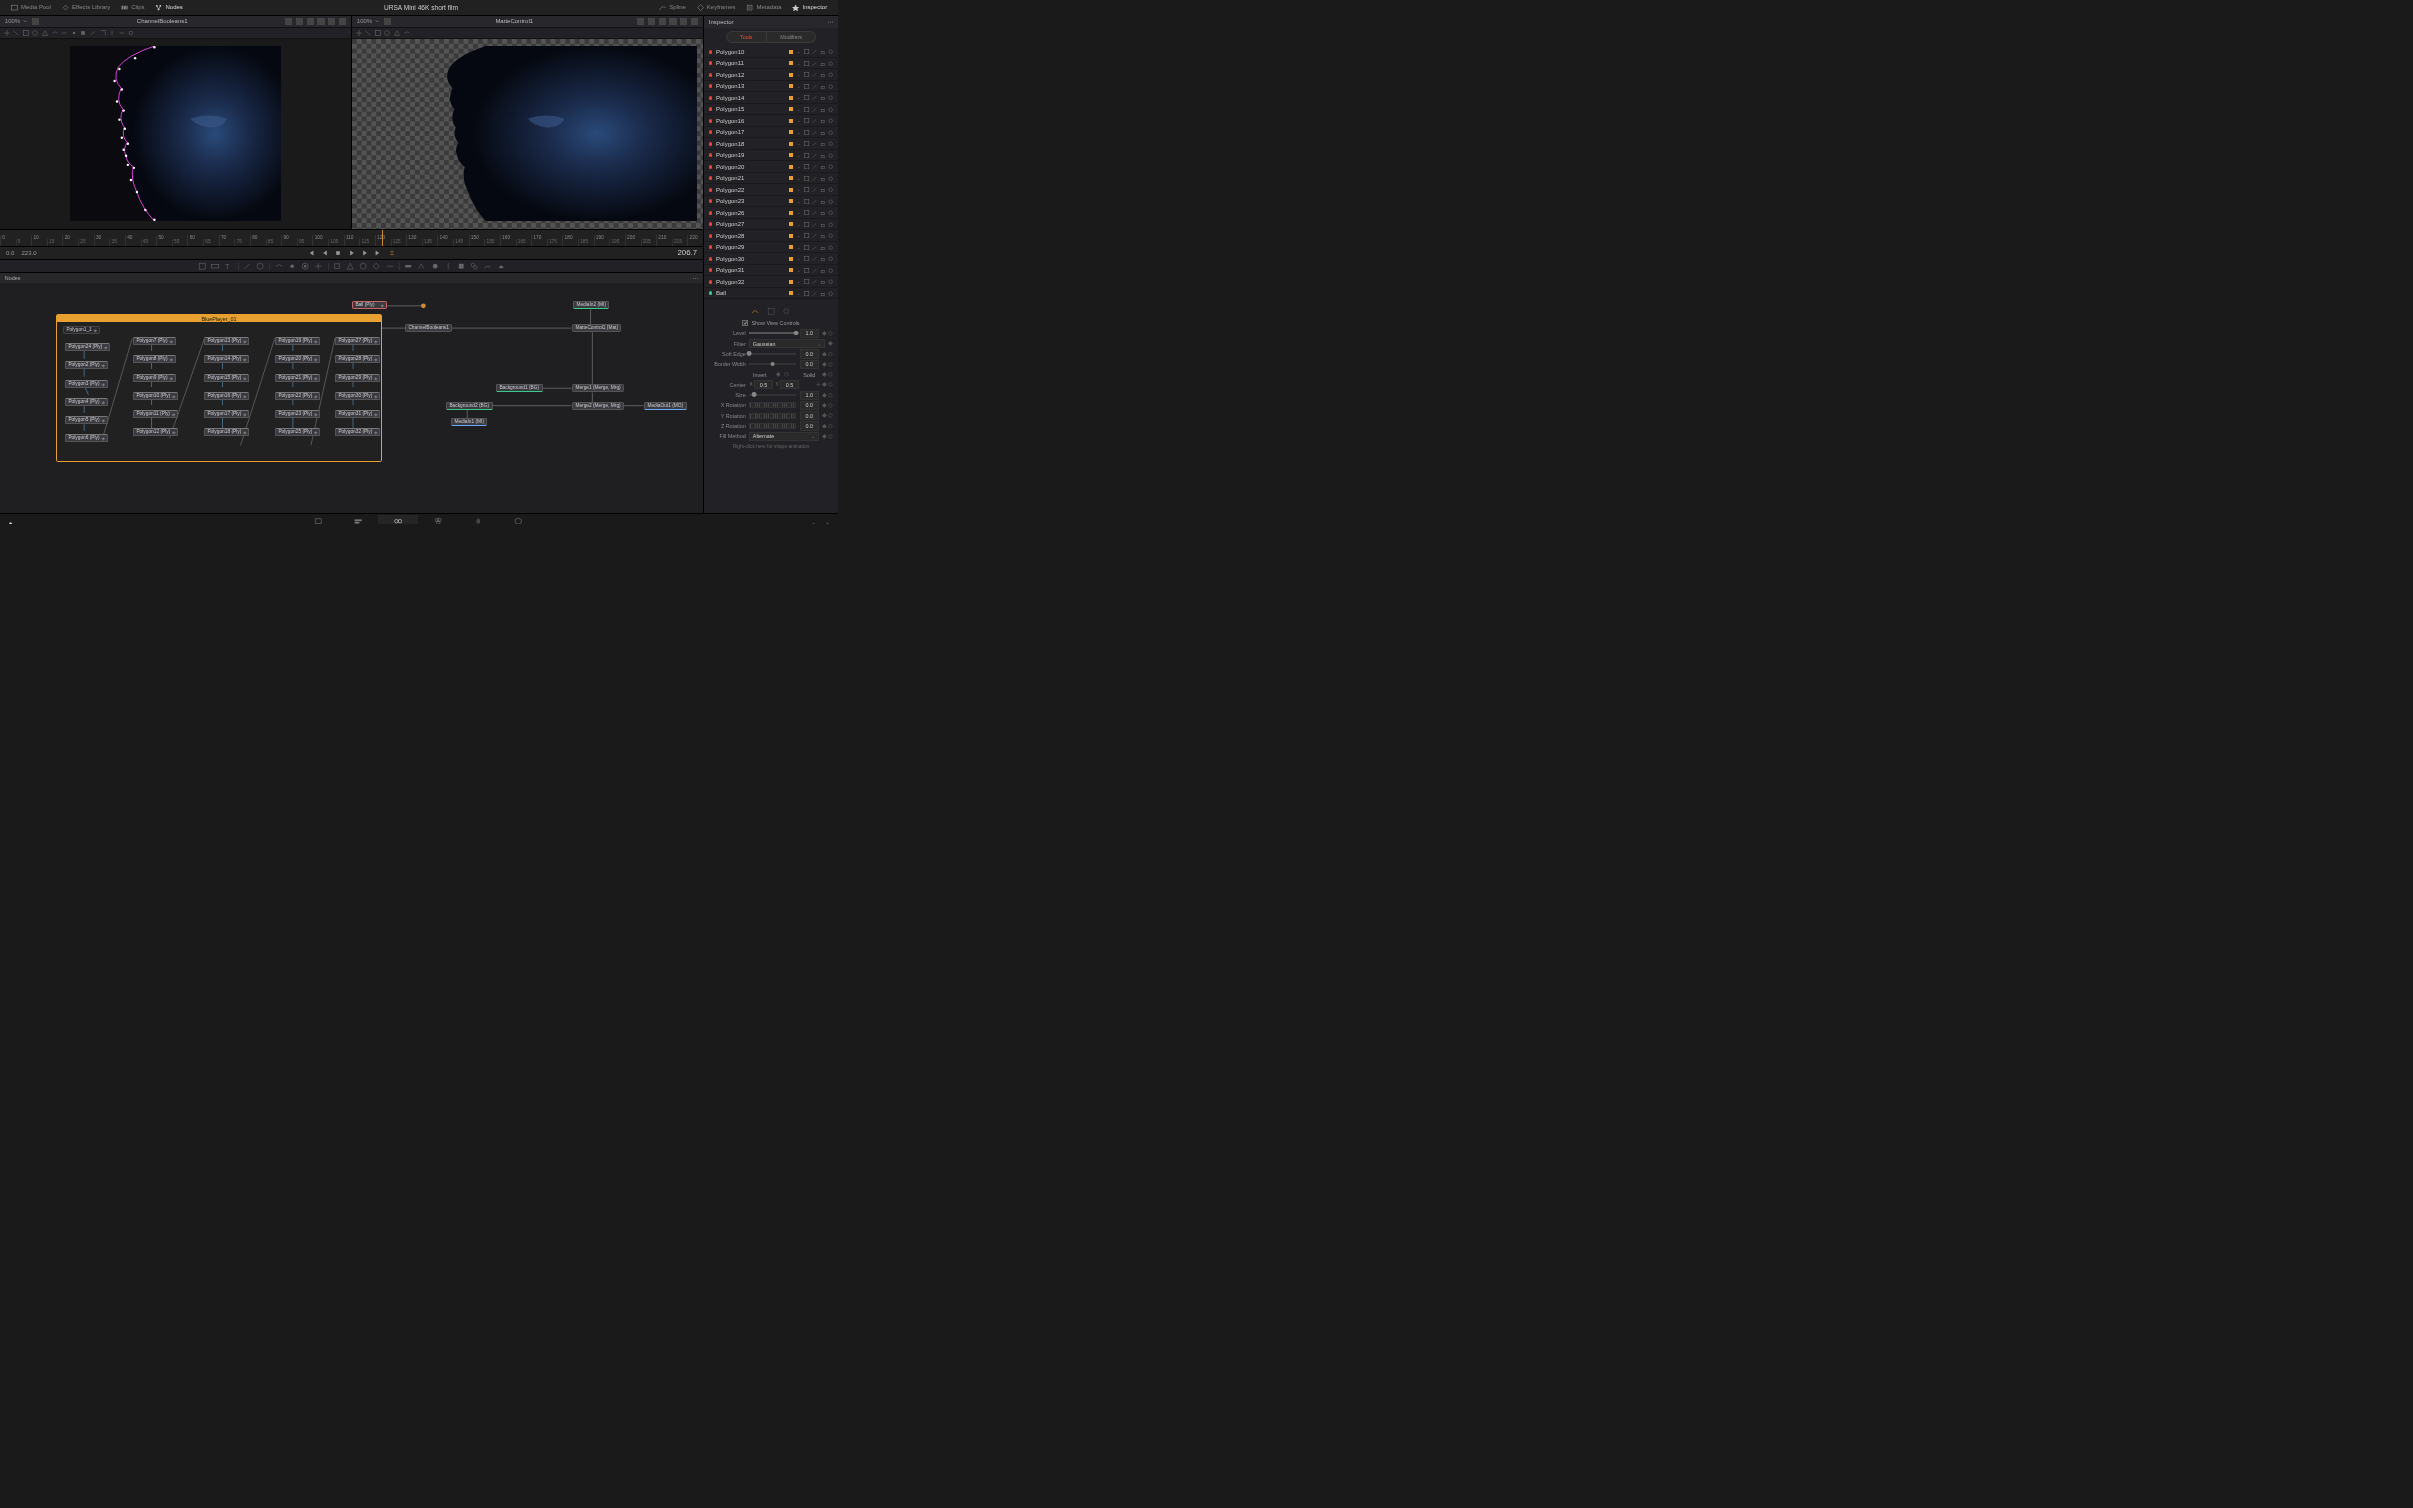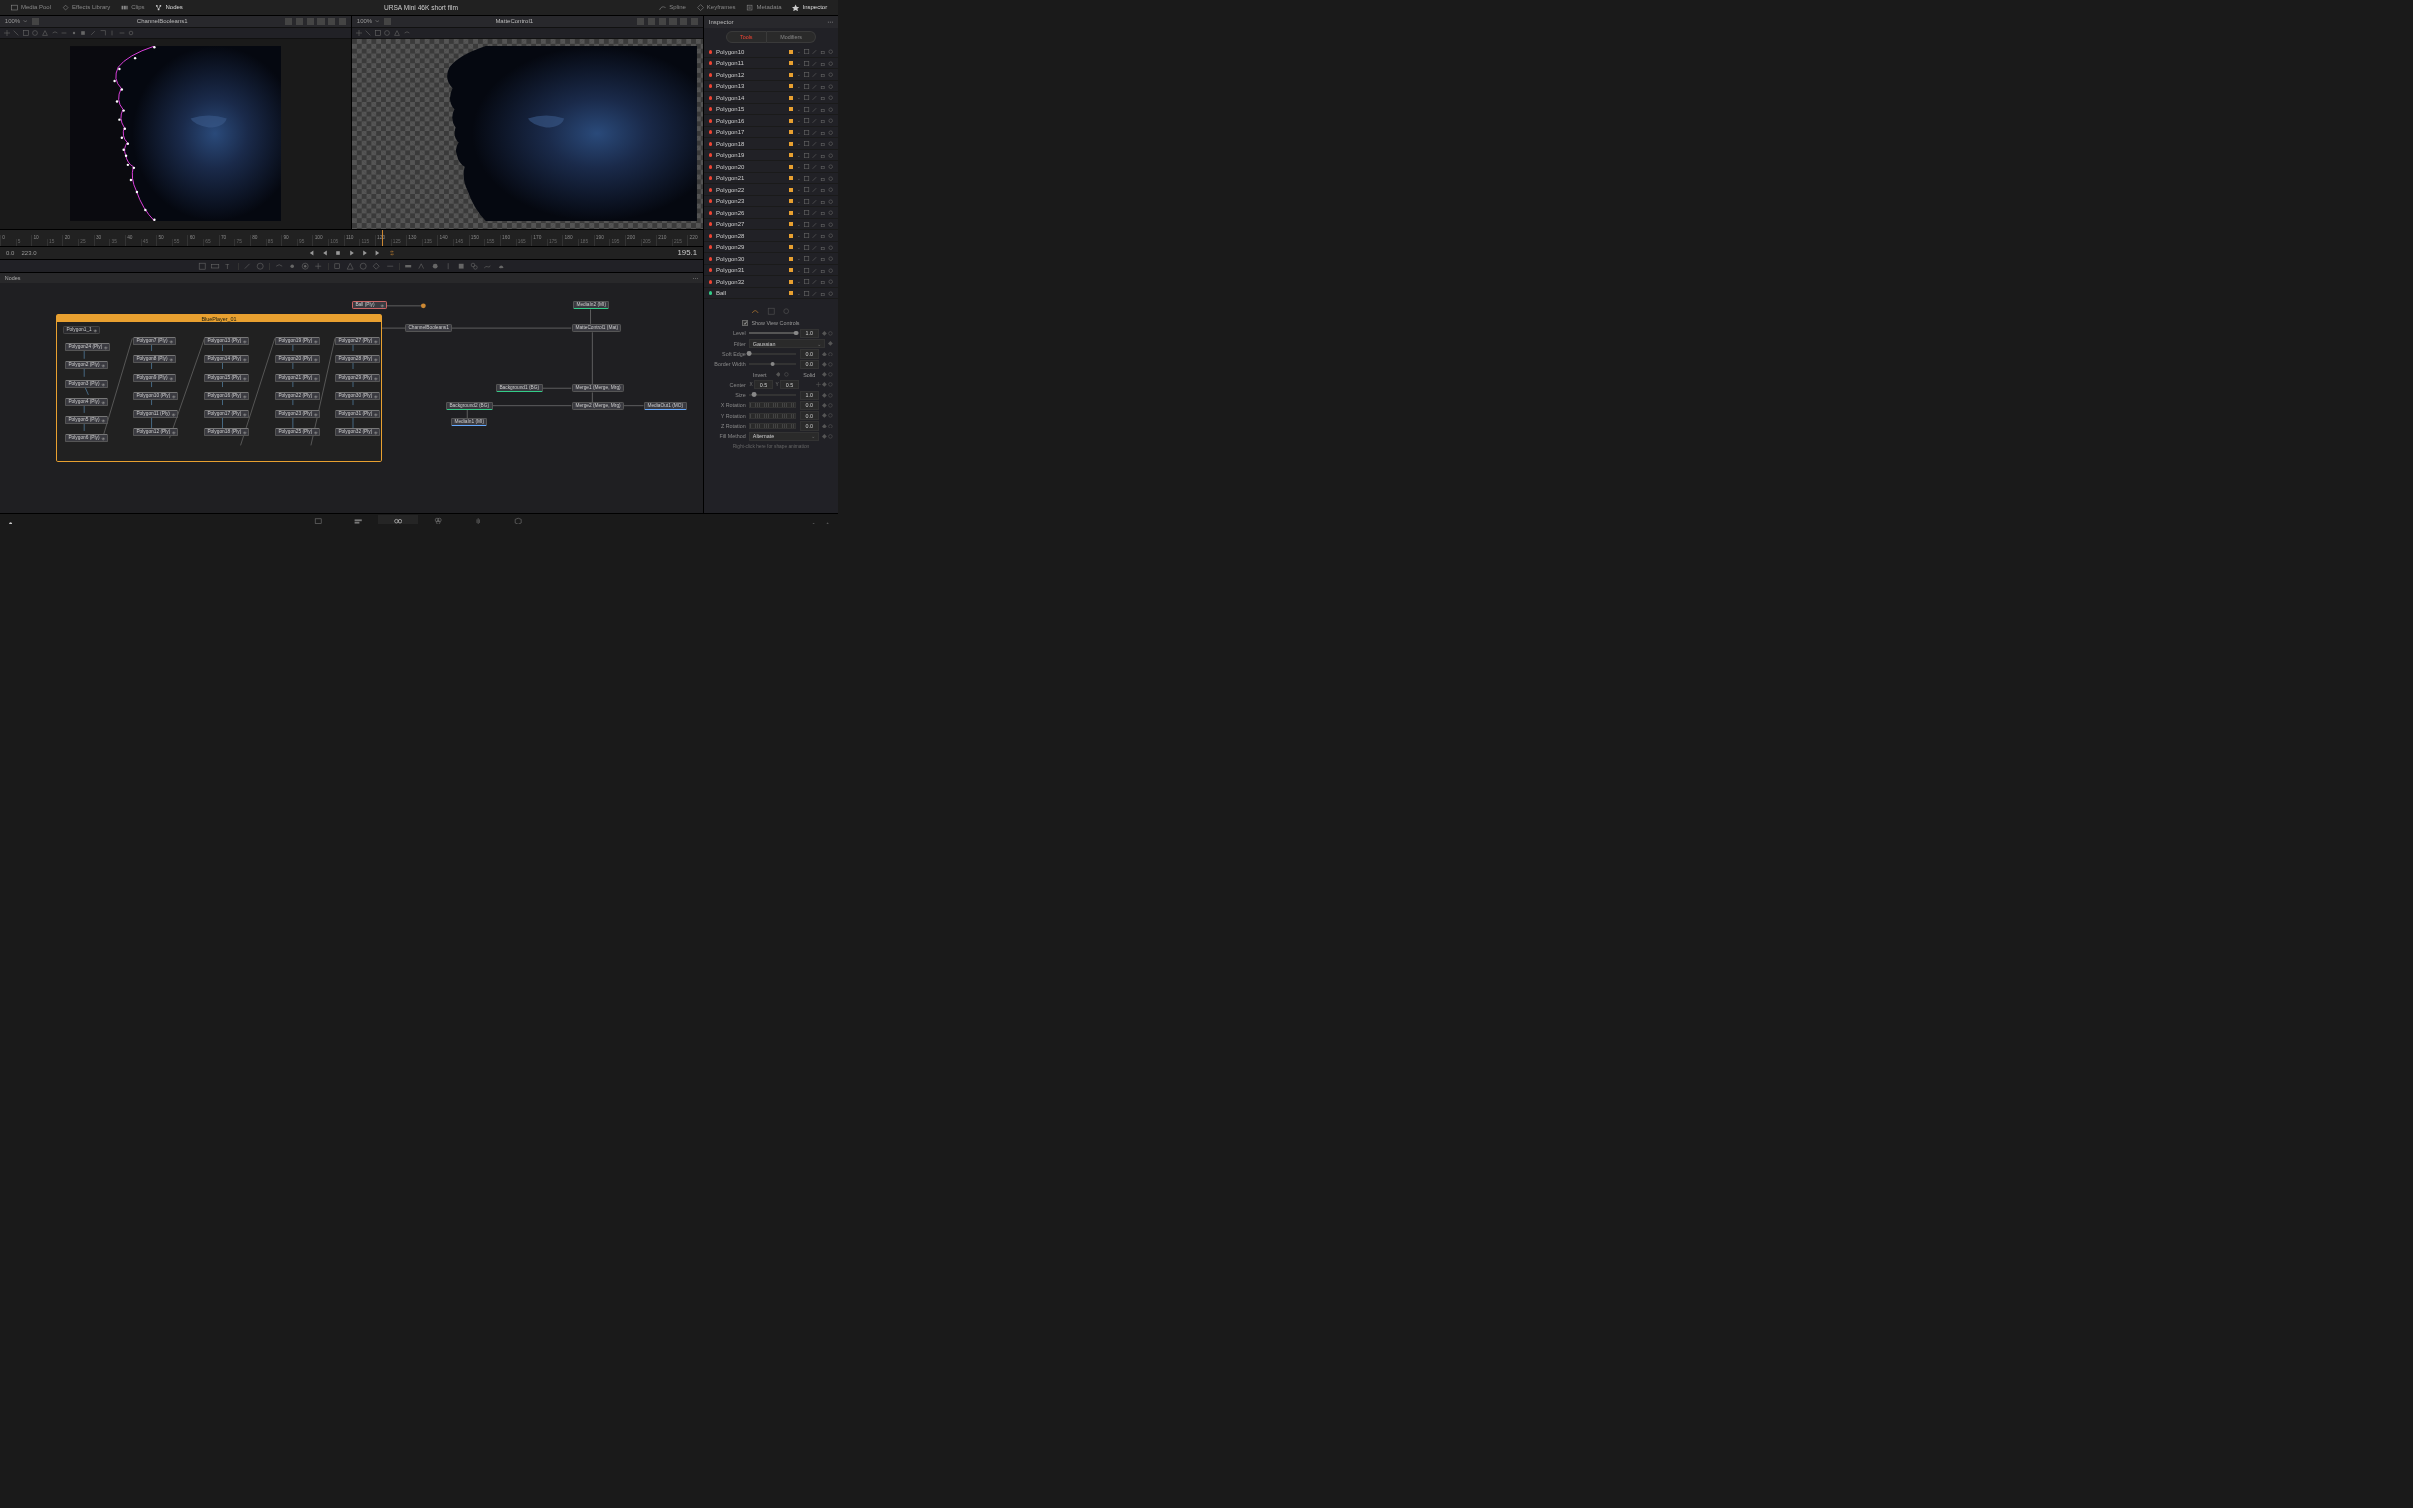--- a/index.html
+++ b/index.html
@@ -407,21 +407,21 @@
             <svg viewBox="0 0 10 10">
               <path d="M9 1v8M1 1l6 4-6 4z" fill="#999"></path>
             </svg>
           </div>
     <div class="pbtn loop">
             <svg viewBox="0 0 10 10">
               <path d="M2 3h5l-2-2M8 7H3l2 2" stroke="#c83" fill="none"></path>
             </svg>
           </div>
   </div>
-  <div class="pc-r">195.1</div>
+  <div class="pc-r">206.7</div>
 </div>
 
 <div class="tool-strip">
   <svg class="ts" viewBox="0 0 14 14">
           <rect x="2" y="2" width="10" height="10" fill="none" stroke="#666"></rect>
         </svg>
   <svg class="ts" viewBox="0 0 14 14">
           <rect x="1" y="4" width="12" height="6" fill="none" stroke="#666"></rect>
         </svg>
   <svg class="ts" viewBox="0 0 14 14" style="font-size:10px">

